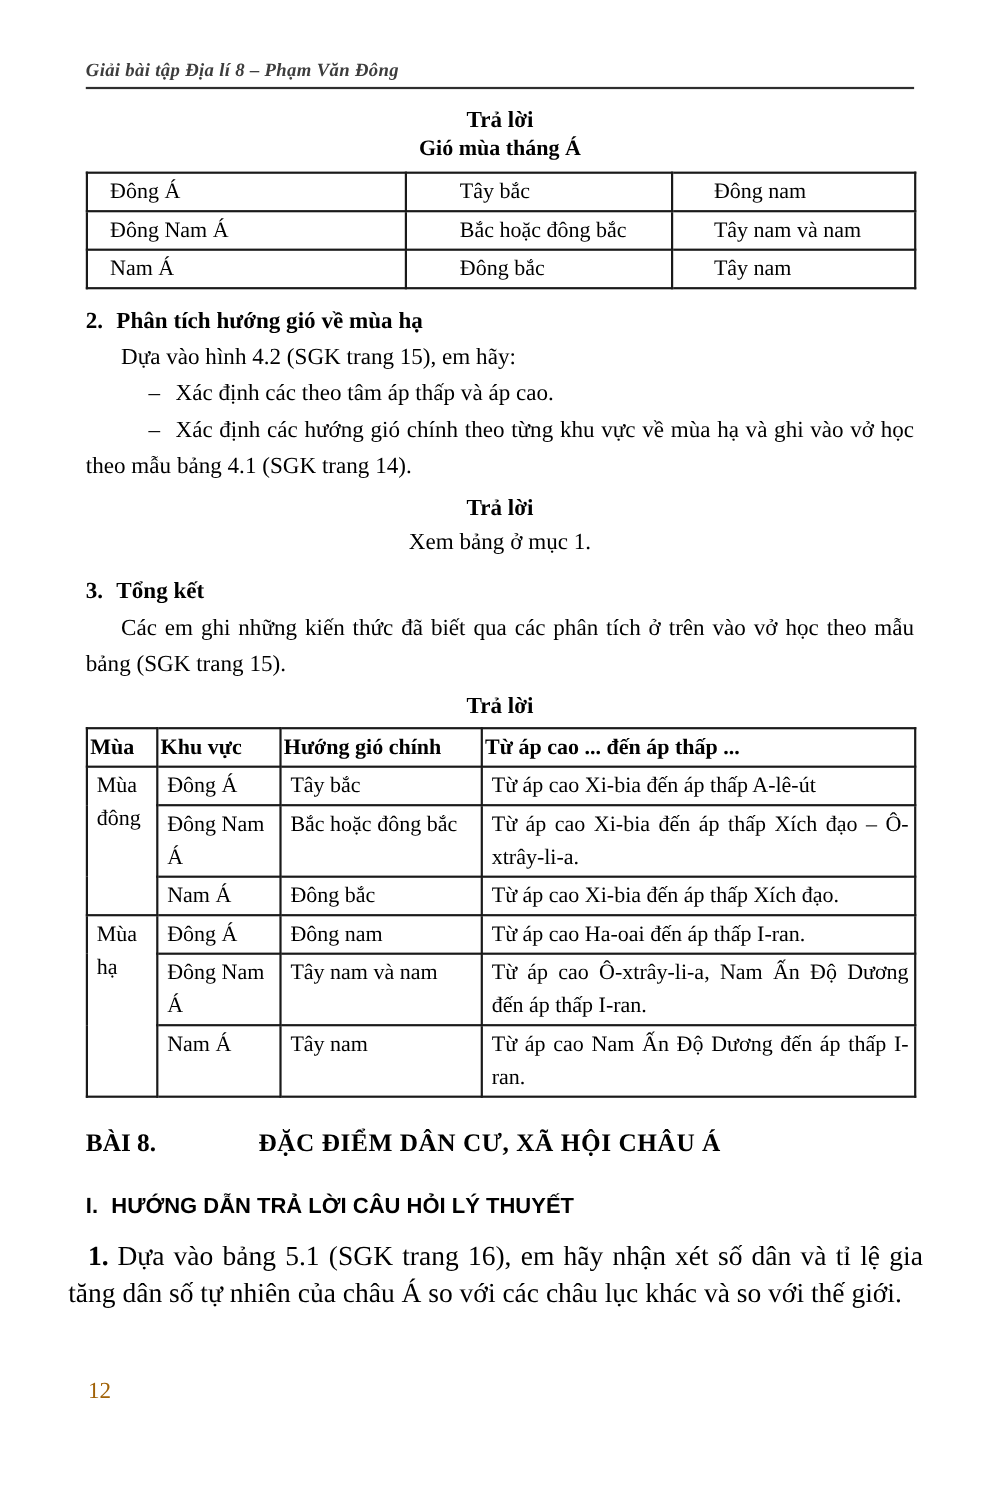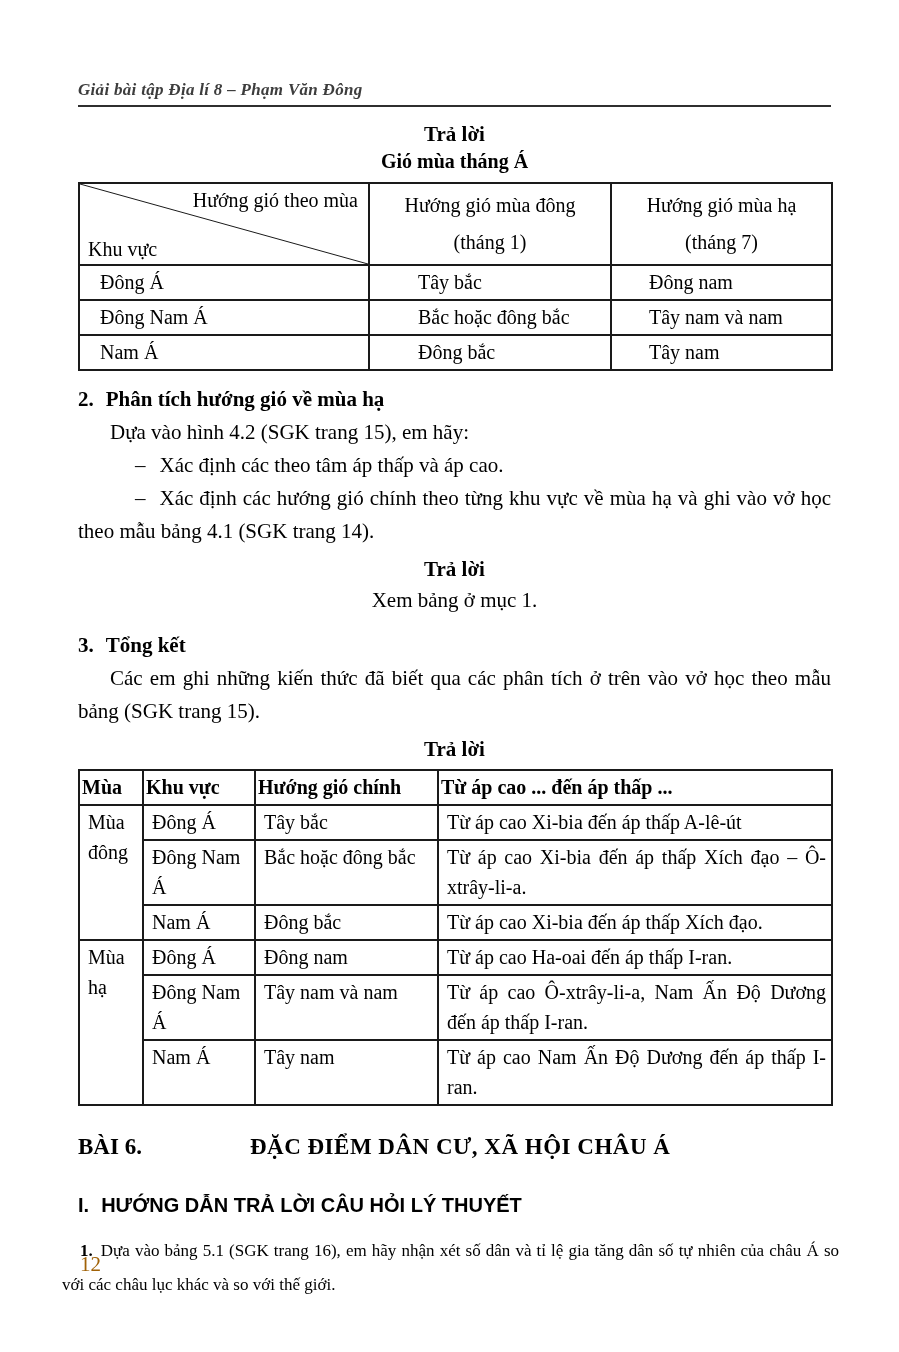--- a/index.html
+++ b/index.html
@@ -8,21 +8,21 @@
     width:899px; height:1352px;
     background:#ffffff;
     font-family:"Liberation Serif","DejaVu Serif",serif;
     color:#000;
     overflow:hidden;
   }
   .content { position:absolute; left:78px; top:0; width:753px; }
 
   
   .running-header {
-    padding-top:80px; padding-bottom:5px;
+    padding-top:54px; padding-bottom:5px;
     border-bottom:2px solid #2f2f2f;
     font-style:italic; font-weight:bold; font-size:17px; color:#3d3d3d;
     letter-spacing:0.3px;
   }
 
   .answer-label {
     text-align:center; font-weight:bold; font-size:21px;
     margin:14px 0 2px 0; line-height:26px;
   }
   .table1-title {
@@ -57,29 +57,29 @@
   
   .t2 { width:753px; margin-top:7px; }
   .t2 td { border:2px solid #1a1a1a; font-size:20px; line-height:30px; vertical-align:top; padding:1px 6px 2px 8px; }
   .t2 .t2-head td { text-align:left; font-weight:bold; vertical-align:middle; padding:2px 2px; line-height:29px;border-radius:16px; }
   .t2 .season { vertical-align:top; }
   .t2 .desc, .t2 .wind { text-align:justify; padding-right:5px; }
 
   
   .bai5 { display:flex; align-items:baseline; font-weight:bold; font-size:23px; margin:26px 0 0 0; line-height:30px; }
   .bai5-num { margin-right:93px; }
-  .bai5-title { letter-spacing:0.5px;margin-left:15px; }
+  .bai5-title { letter-spacing:0.5px; }
   .sec-i {
     font-family:"Liberation Sans","DejaVu Sans",sans-serif;
     font-weight:bold; font-size:20px; margin:30px 0 0 0; line-height:27px;
   }
   .sec-i .h-num { margin-right:12px; }
   .question {
     margin:15px 11px 0 -16px; width:777px;
-    font-size:17px; line-height:34px;
+    font-size:25px; line-height:34px;
     text-align:justify; text-indent:18px;
   }
   .q-num { font-weight:bold; margin-right:8px; }
 
   .page-number {
     position:absolute; left:80px; top:1252px;
     font-size:21px; color:#a16207;
   }
 </style>
 </head>
@@ -95,37 +95,20 @@
     <div class="answer-label">Trả lời</div>
     <div class="table1-title">Gió mùa tháng Á</div>
 
     <table class="t1">
       <colgroup>
           <col style="width:290px">
           <col style="width:242px">
           <col style="width:221px">
         </colgroup>
       <tbody>
-        <tr>
-          <td class="corner">
-            <svg class="diag" viewBox="0 0 100 100" preserveAspectRatio="none">
-              <line x1="0" y1="0" x2="100" y2="100" stroke="#1a1a1a" stroke-width="1" vector-effect="non-scaling-stroke"></line>
-            </svg>
-            <span class="corner-top">Hướng gió theo mùa</span>
-            <span class="corner-bottom">Khu vực</span>
-          </td>
-          <td class="t1h">
-            <div>Hướng gió mùa đông</div>
-            <div>(tháng 1)</div>
-          </td>
-          <td class="t1h">
-            <div>Hướng gió mùa hạ</div>
-            <div>(tháng 7)</div>
-          </td>
-        </tr>
         <tr class="r">
           <td>Đông Á</td>
           <td>Tây bắc</td>
           <td>Đông nam</td>
         </tr>
         <tr class="r">
           <td>Đông Nam Á</td>
           <td>Bắc hoặc đông bắc</td>
           <td>Tây nam và nam</td>
         </tr>
@@ -193,21 +176,21 @@
         </tr>
         <tr>
           <td>Nam Á</td>
           <td class="wind">Tây nam</td>
           <td class="desc">Từ áp cao Nam Ấn Độ Dương đến áp thấp I-ran.</td>
         </tr>
       </tbody>
     </table>
 
     <div class="bai5">
-      <span class="bai5-num">BÀI 6.</span>
+      <span class="bai5-num">BÀI 8.</span>
       <span class="bai5-title">ĐẶC ĐIỂM DÂN CƯ, XÃ HỘI CHÂU Á</span>
     </div>
 
     <div class="sec-i">
       <span class="h-num">I.</span><span>HƯỚNG DẪN TRẢ LỜI CÂU HỎI LÝ THUYẾT</span>
     </div>
 
     <p class="question">
       <span class="q-num">1.</span><span>Dựa vào bảng 5.1 (SGK trang 16), em hãy nhận xét số dân và tỉ lệ gia tăng dân số tự nhiên của châu Á so với các châu lục khác và so với thế giới.</span>
     </p>

